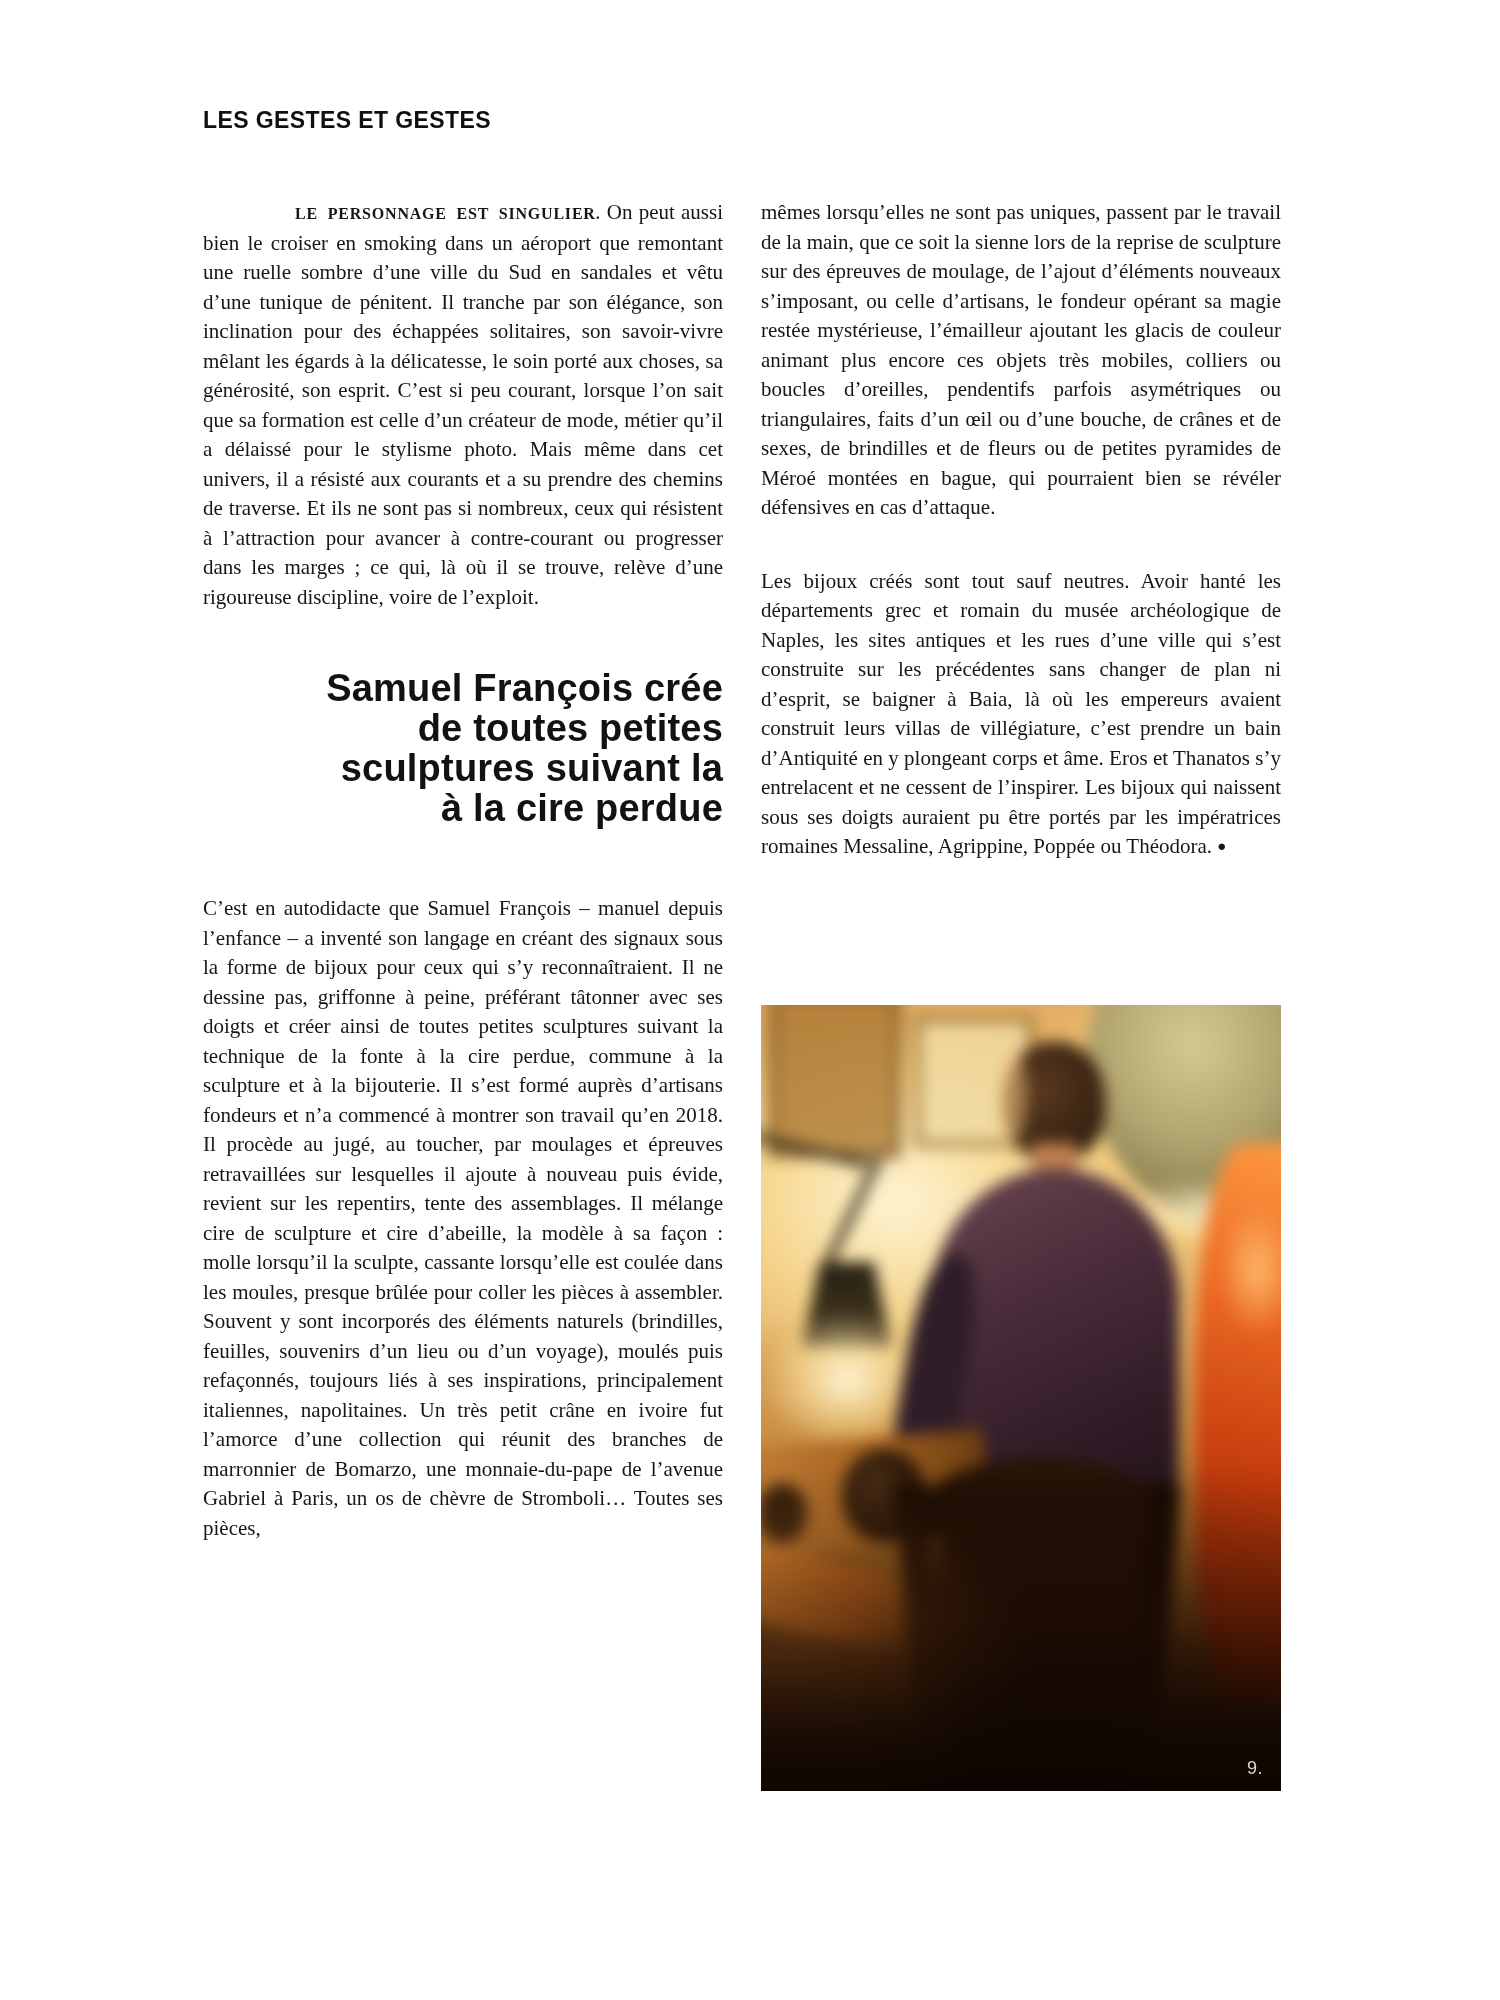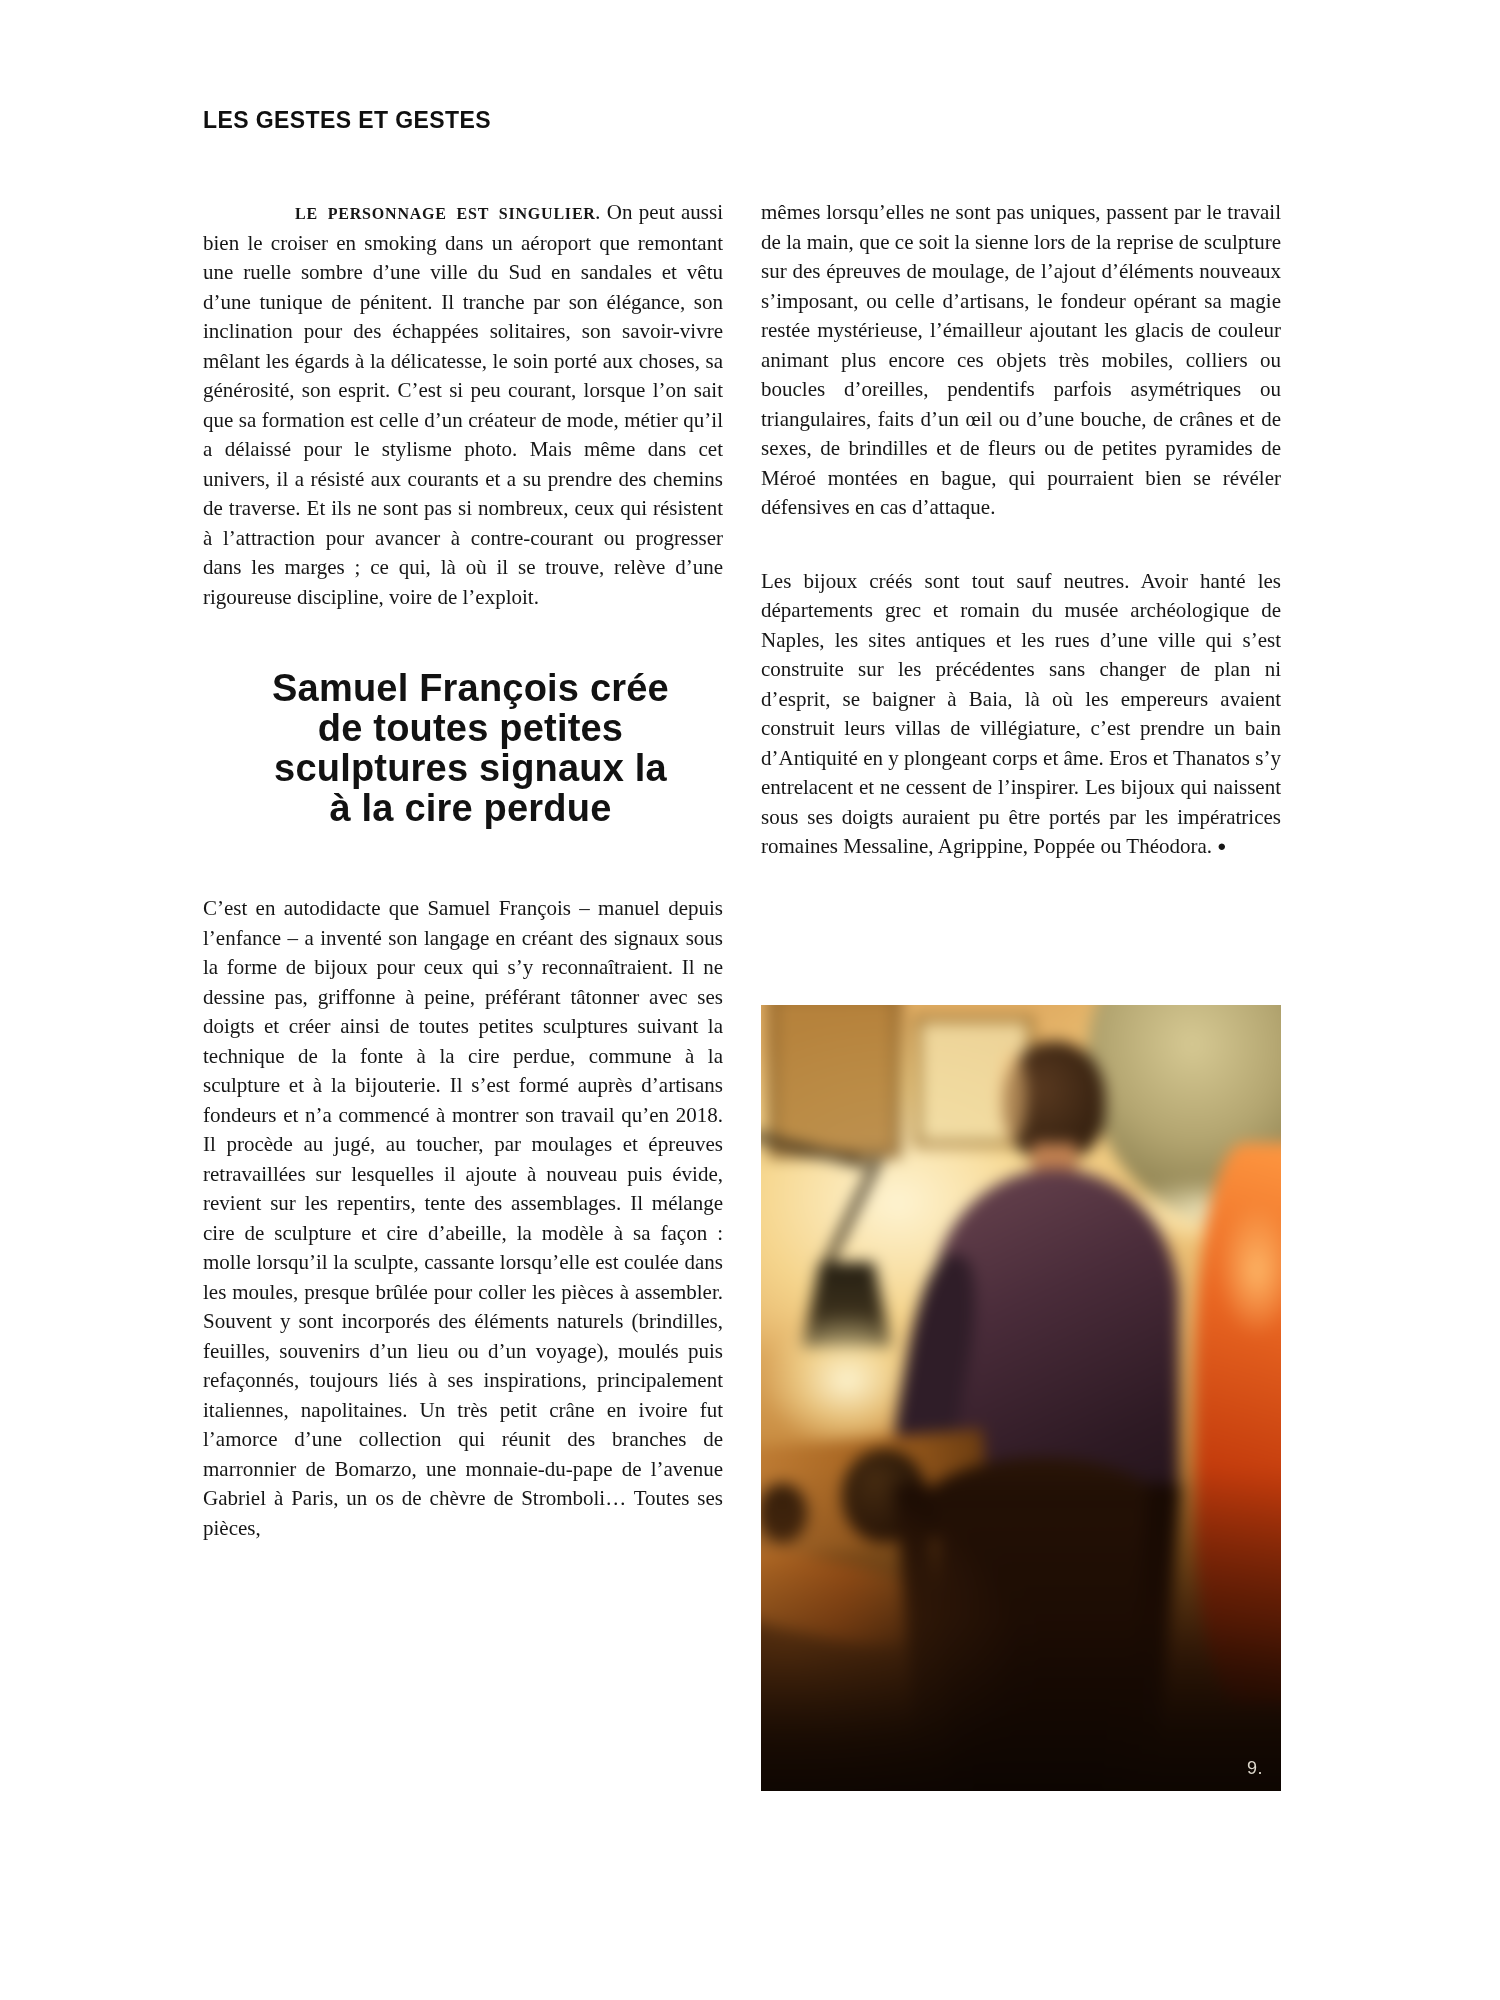--- a/index.html
+++ b/index.html
@@ -22,21 +22,21 @@
   .col2{left:761px;}
   p{margin:0;}
   .p1{text-indent:92px;}
   .lead-in{
     font-weight:700;font-size:16px;letter-spacing:0.8px;word-spacing:4px;
   }
   .headline{
     margin:56px 0 66px 0;padding-left:15px;
     font-family:"Liberation Sans","DejaVu Sans",sans-serif;
     font-weight:700;font-size:38px;line-height:40px;letter-spacing:0.2px;
-    color:#121212;text-align:center;
+    color:#121212;text-align:right;
   }
   .headline span{display:block;}
   .p-gap{margin-top:44px;}
   .endmark{font-size:15px;vertical-align:2px;}
 
   
   .photo{
     position:absolute;left:761px;top:1005px;width:520px;height:786px;
     margin:0;overflow:hidden;background:#d8a45c;
   }
@@ -100,21 +100,21 @@
 <body>
 
 <div class="kicker">LES GESTES ET GESTES</div>
 
 <div class="col col1">
   <p class="p1"><span class="lead-in">LE PERSONNAGE EST SINGULIER.</span> <span>On peut aussi bien le croiser en smoking dans un aéroport que remontant une ruelle sombre d’une ville du Sud en sandales et vêtu d’une tunique de pénitent. Il tranche par son élégance, son inclination pour des échappées solitaires, son savoir-vivre mêlant les égards à la délicatesse, le soin porté aux choses, sa générosité, son esprit. C’est si peu courant, lorsque l’on sait que sa formation est celle d’un créateur de mode, métier qu’il a délaissé pour le stylisme photo. Mais même dans cet univers, il a résisté aux courants et a su prendre des chemins de traverse. Et ils ne sont pas si nombreux, ceux qui résistent à l’attraction pour avancer à contre-courant ou progresser dans les marges ; ce qui, là où il se trouve, relève d’une rigoureuse discipline, voire de l’exploit.</span></p>
 
   <h1 class="headline">
     <span>Samuel François crée</span>
     <span>de toutes petites</span>
-    <span>sculptures signaux la</span>
+    <span>sculptures suivant la</span>
     <span>à la cire perdue</span>
   </h1>
 
   <p>C’est en autodidacte que Samuel François – manuel depuis l’enfance – a inventé son langage en créant des signaux sous la forme de bijoux pour ceux qui s’y reconnaîtraient. Il ne dessine pas, griffonne à peine, préférant tâtonner avec ses doigts et créer ainsi de toutes petites sculptures suivant la technique de la fonte à la cire perdue, commune à la sculpture et à la bijouterie. Il s’est formé auprès d’artisans fondeurs et n’a commencé à montrer son travail qu’en 2018. Il procède au jugé, au toucher, par moulages et épreuves retravaillées sur lesquelles il ajoute à nouveau puis évide, revient sur les repentirs, tente des assemblages. Il mélange cire de sculpture et cire d’abeille, la modèle à sa façon : molle lorsqu’il la sculpte, cassante lorsqu’elle est coulée dans les moules, presque brûlée pour coller les pièces à assembler. Souvent y sont incorporés des éléments naturels (brindilles, feuilles, souvenirs d’un lieu ou d’un voyage), moulés puis refaçonnés, toujours liés à ses inspirations, principalement italiennes, napolitaines. Un très petit crâne en ivoire fut l’amorce d’une collection qui réunit des branches de marronnier de Bomarzo, une monnaie-du-pape de l’avenue Gabriel à Paris, un os de chèvre de Stromboli… Toutes ses pièces,</p>
 </div>
 
 <div class="col col2">
   <p>mêmes lorsqu’elles ne sont pas uniques, passent par le travail de la main, que ce soit la sienne lors de la reprise de sculpture sur des épreuves de moulage, de l’ajout d’éléments nouveaux s’imposant, ou celle d’artisans, le fondeur opérant sa magie restée mystérieuse, l’émailleur ajoutant les glacis de couleur animant plus encore ces objets très mobiles, colliers ou boucles d’oreilles, pendentifs parfois asymétriques ou triangulaires, faits d’un œil ou d’une bouche, de crânes et de sexes, de brindilles et de fleurs ou de petites pyramides de Méroé montées en bague, qui pourraient bien se révéler défensives en cas d’attaque.</p>
   <p class="p-gap"><span>Les bijoux créés sont tout sauf neutres. Avoir hanté les départements grec et romain du musée archéologique de Naples, les sites antiques et les rues d’une ville qui s’est construite sur les précédentes sans changer de plan ni d’esprit, se baigner à Baia, là où les empereurs avaient construit leurs villas de villégiature, c’est prendre un bain d’Antiquité en y plongeant corps et âme. Eros et Thanatos s’y entrelacent et ne cessent de l’inspirer. Les bijoux qui naissent sous ses doigts auraient pu être portés par les impératrices romaines Messaline, Agrippine, Poppée ou Théodora.</span> <span class="endmark">●</span></p>
 </div>

